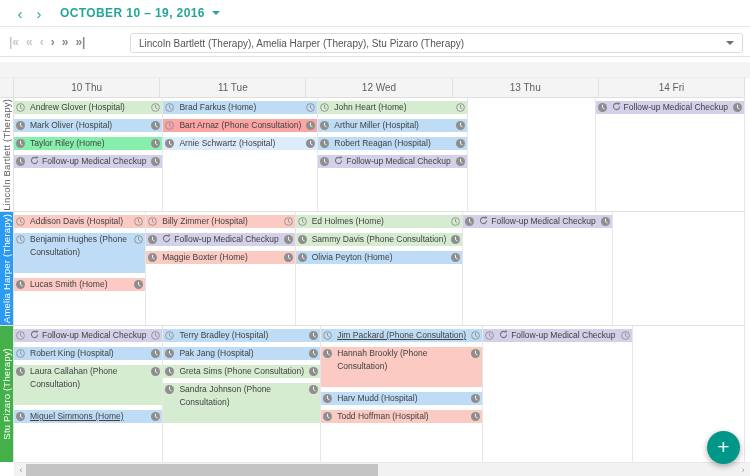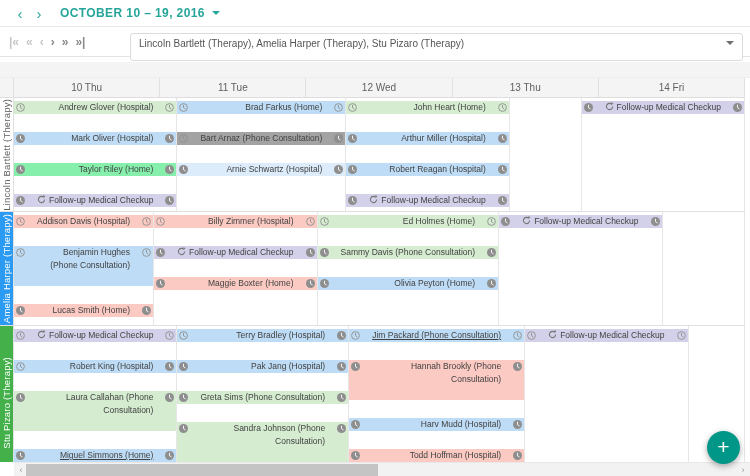--- a/index.html
+++ b/index.html
@@ -17,21 +17,21 @@
 
   
   .toolbar2{position:absolute;left:0;top:28px;width:750px;height:29px;border-bottom:1px solid #e3e3e3;
             background:#fff;box-sizing:border-box;}
   .pager{position:absolute;left:9px;top:0;height:28px;display:flex;align-items:center;gap:7px;
          font-size:12px;font-weight:bold;user-select:none;}
   .pg{cursor:pointer;line-height:1;}
   .pg.off{color:#c6c6c6;cursor:default;}
   .pg.on{color:#8a8a8a;}
   .select{position:absolute;left:130px;right:7px;top:5px;height:18px;border:1px solid #dcdcdc;border-radius:3px;
-          display:flex;align-items:center;padding:0 20px 8px 8px;font-size:10px;color:#555;cursor:pointer;
+          display:flex;align-items:center;padding:0 20px 0 8px;font-size:10px;color:#555;cursor:pointer;
           background:#fff;white-space:nowrap;overflow:hidden;}
   .scaret{position:absolute;right:8px;top:7px;width:0;height:0;border-left:4px solid transparent;
           border-right:4px solid transparent;border-top:4px solid #6f6f6f;}
 
   
   .scheduler{position:absolute;left:0;top:62px;width:750px;height:400px;}
   .hstrip{height:16px;background:#f4f4f4;border-bottom:1px solid #eeeeee;box-sizing:border-box;}
   .daterow{height:20px;background:#f4f4f4;display:flex;width:745px;border-bottom:1px solid #dedede;box-sizing:border-box;}
   .gutter{width:14px;border-right:1px solid #e0e0e0;box-sizing:border-box;}
   .daycell{flex:1;text-align:center;font-size:10px;color:#5f5f5f;line-height:19px;border-right:1px solid #e0e0e0;
@@ -39,22 +39,22 @@
   .groups{display:flex;flex-direction:column;width:745px;height:364px;}
   .grow{display:flex;border-bottom:1px solid #e0e0e0;box-sizing:border-box;}
   .grow:nth-child(1){height:114px;}
   .grow:nth-child(2){height:114px;}
   .grow:nth-child(3){flex:1;border-bottom:none;}
   .glabel{width:14px;display:flex;align-items:center;justify-content:center;border-right:1px solid #e0e0e0;
           box-sizing:border-box;}
   .glabel span{writing-mode:vertical-rl;transform:rotate(180deg);font-size:9.5px;white-space:nowrap;
                letter-spacing:.2px;}
   .gcell{flex:1;border-right:1px solid #e6e6e6;box-sizing:border-box;padding-top:3px;background:#fff;cursor:pointer;}
-  .event{position:relative;height:13px;margin-bottom:18px;font-size:8.5px;line-height:13px;text-align:right;
-         color:#424242;padding:0 23px;white-space:nowrap;overflow:hidden;cursor:pointer;box-sizing:border-box;}
+  .event{position:relative;height:13px;margin-bottom:5px;font-size:8.5px;line-height:13px;text-align:left;
+         color:#424242;padding:0 16px;white-space:nowrap;overflow:hidden;cursor:pointer;box-sizing:border-box;}
   .event.two{height:40px;white-space:normal;overflow:visible;}
   .ic{line-height:0;}
   .ic.li{position:absolute;left:2px;top:2px;}
   .ic.ri{position:absolute;right:2px;top:2px;}
   .ic.rec{display:inline-block;margin-right:3px;vertical-align:-1px;}
 
   
   .hscroll{position:absolute;left:0;bottom:0;width:750px;height:14px;background:#fff;}
   .htrack{position:absolute;left:14px;right:0;top:0;height:14px;background:#f2f2f2;border-top:1px solid #e8e8e8;
           box-sizing:border-box;}
@@ -146,21 +146,21 @@
                 </svg></span></div>
           </div>
           <div class="gcell">
             <div class="event" style="background: rgb(190, 220, 245);"><span class="ic li"><svg width="9" height="9" viewBox="0 0 9 9">
                   <circle cx="4.5" cy="4.5" r="3.9" fill="none" stroke="#8e8e8e" stroke-width="0.9"></circle>
                   <path d="M4.5 2.3V4.7L6 5.7" fill="none" stroke="#8e8e8e" stroke-width="0.9" stroke-linecap="round"></path>
                 </svg></span><span>Brad Farkus (Home)</span><span class="ic ri"><svg width="9" height="9" viewBox="0 0 9 9">
                   <circle cx="4.5" cy="4.5" r="3.9" fill="none" stroke="#8e8e8e" stroke-width="0.9"></circle>
                   <path d="M4.5 2.3V4.7L6 5.7" fill="none" stroke="#8e8e8e" stroke-width="0.9" stroke-linecap="round"></path>
                 </svg></span></div>
-            <div class="event" style="background: #a3a3a3;"><span class="ic li"><svg width="9" height="9" viewBox="0 0 9 9">
+            <div class="event" style="background: #fca5a5;"><span class="ic li"><svg width="9" height="9" viewBox="0 0 9 9">
                   <circle cx="4.5" cy="4.5" r="3.9" fill="none" stroke="#8e8e8e" stroke-width="0.9"></circle>
                   <path d="M4.5 2.3V4.7L6 5.7" fill="none" stroke="#8e8e8e" stroke-width="0.9" stroke-linecap="round"></path>
                 </svg></span><span>Bart Arnaz (Phone Consultation)</span><span class="ic ri"><svg width="9" height="9" viewBox="0 0 9 9">
                   <circle cx="4.5" cy="4.5" r="4.5" fill="#8e8e8e"></circle>
                   <path d="M4.5 2.1V4.7L6.2 5.8" fill="none" stroke="#fff" stroke-width="0.9" stroke-linecap="round"></path>
                 </svg></span></div>
             <div class="event" style="background: rgb(221, 236, 251);"><span class="ic li"><svg width="9" height="9" viewBox="0 0 9 9">
                   <circle cx="4.5" cy="4.5" r="4.5" fill="#8e8e8e"></circle>
                   <path d="M4.5 2.1V4.7L6.2 5.8" fill="none" stroke="#fff" stroke-width="0.9" stroke-linecap="round"></path>
                 </svg></span><span>Arnie Schwartz (Hospital)</span><span class="ic ri"><svg width="9" height="9" viewBox="0 0 9 9">

